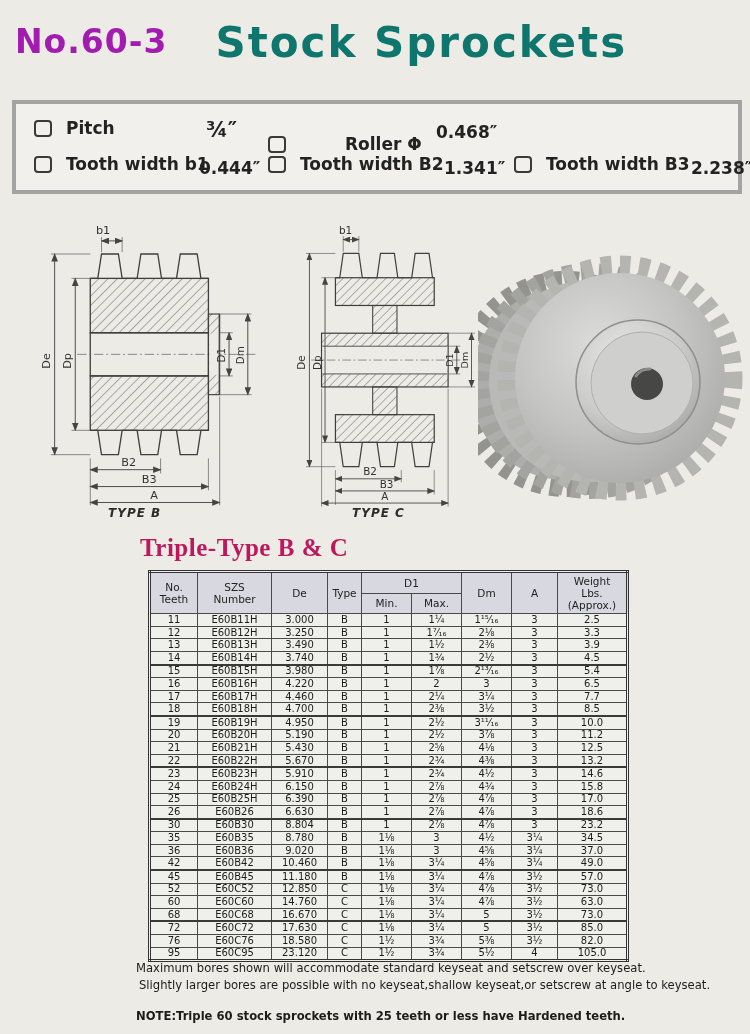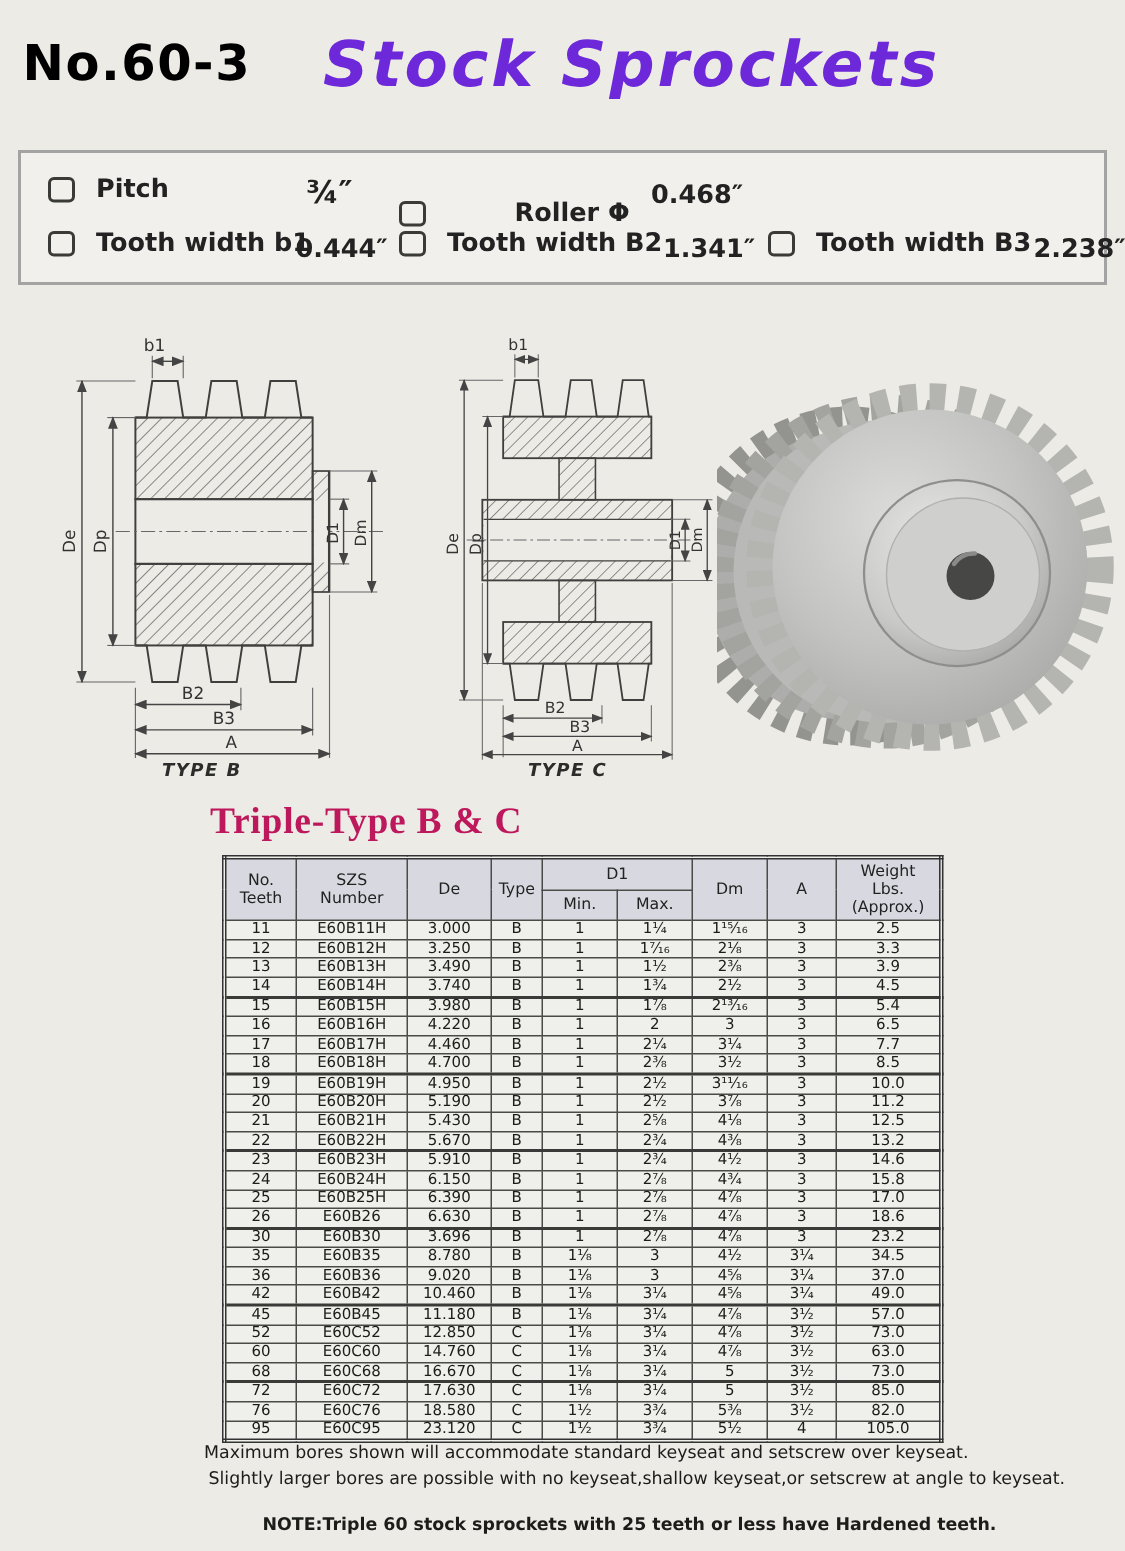--- a/index.html
+++ b/index.html
@@ -3,43 +3,43 @@
 <meta charset="utf-8">
 <style>
   html,body{margin:0;padding:0;}
   body{
     width:750px;height:1034px;position:relative;overflow:hidden;
     background:#ecebe6;color:#222;
     font-family:"DejaVu Sans","Liberation Sans",sans-serif;
   }
   
   .hdr{position:absolute;top:22px;left:15px;width:720px;display:flex;align-items:flex-start;}
-  .doc-no{font-size:33px;font-weight:bold;color:#000000;letter-spacing:1px;}
-  .doc-title{font-size:42px;font-weight:bold;color:#6d28d9;margin-left:48px;margin-top:-4px;letter-spacing:2px;font-style:italic;}
+  .doc-no{font-size:33px;font-weight:bold;color:#a21caf;letter-spacing:1px;}
+  .doc-title{font-size:42px;font-weight:bold;color:#0f766e;margin-left:48px;margin-top:-4px;letter-spacing:2px;}
   
-  .spec-box{position:absolute;top:100px;left:12px;width:722px;height:86px;border:2px solid #a3a3a3;background:rgba(255,255,255,0.25);}
+  .spec-box{position:absolute;top:100px;left:12px;width:722px;height:86px;border:4px solid #a3a3a3;background:rgba(255,255,255,0.25);}
   .spec-row{position:absolute;left:0;width:100%;height:30px;}
   .spec-item{position:absolute;display:flex;align-items:center;}
   .cb{width:14px;height:13px;border:2px solid #3a3a38;border-radius:4px;background:transparent;flex:0 0 auto;}
   .spec-label{font-size:17px;font-weight:bold;margin-left:14px;white-space:nowrap;}
   .spec-value{font-size:17px;font-weight:bold;white-space:nowrap;}
   .frac{font-size:21px;}
   
   .fig-caption{position:absolute;font-size:12px;font-weight:bold;font-style:italic;color:#2c2c2a;letter-spacing:1px;}
   
   .tbl-title{position:absolute;top:534px;left:140px;font-family:"Liberation Serif","DejaVu Serif",serif;font-weight:bold;font-size:25px;color:#be185d;letter-spacing:0.5px;}
   table.data{position:absolute;top:570px;left:148px;border-collapse:collapse;border:3px double #333;background:rgba(255,255,255,0.2);}
   table.data th,table.data td{border:1px solid #4a4a48;text-align:center;padding:0 2px;}
   table.data th{background:#d8d9e0;font-weight:normal;font-size:10.5px;line-height:1.15;padding:2px 2px;}
   table.data td{font-size:10px;line-height:1.0;height:11.6px;font-weight:400;color:#1c1c1a;}
   table.data tr.group-end td{border-bottom:2px solid #3a3a38;}
   
   .notes{position:absolute;left:136px;top:960px;width:600px;font-size:11.6px;color:#1c1c1a;line-height:1.45;}
   .note-line2{margin-left:3px;}
-  .note-final{margin-top:14px;font-weight:bold;margin-left:39px;}
+  .note-final{margin-top:14px;font-weight:bold;}
   svg text{font-family:"DejaVu Sans","Liberation Sans",sans-serif;}
 </style>
 </head>
 <body>
 
 <div class="hdr">
   <div class="doc-no">No.60-3</div>
   <div class="doc-title">Stock Sprockets</div>
 </div>
 
@@ -437,21 +437,21 @@
         <td>B</td>
         <td>1</td>
         <td>2⅞</td>
         <td>4⅞</td>
         <td>3</td>
         <td>18.6</td>
       </tr>
       <tr>
         <td>30</td>
         <td>E60B30</td>
-        <td>3.696</td>
+        <td>8.804</td>
         <td>B</td>
         <td>1</td>
         <td>2⅞</td>
         <td>4⅞</td>
         <td>3</td>
         <td>23.2</td>
       </tr>
       <tr>
         <td>35</td>
         <td>E60B35</td>

